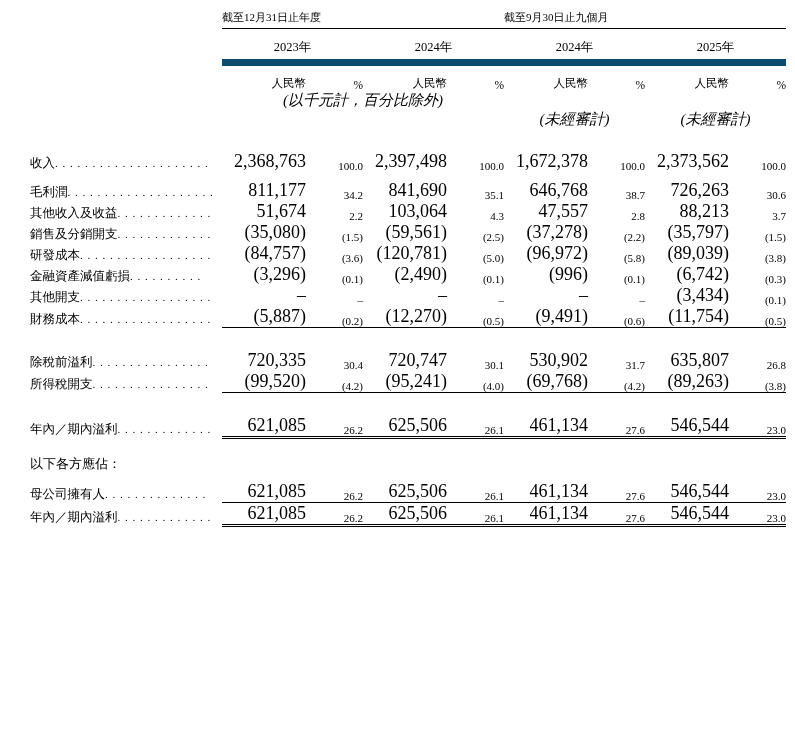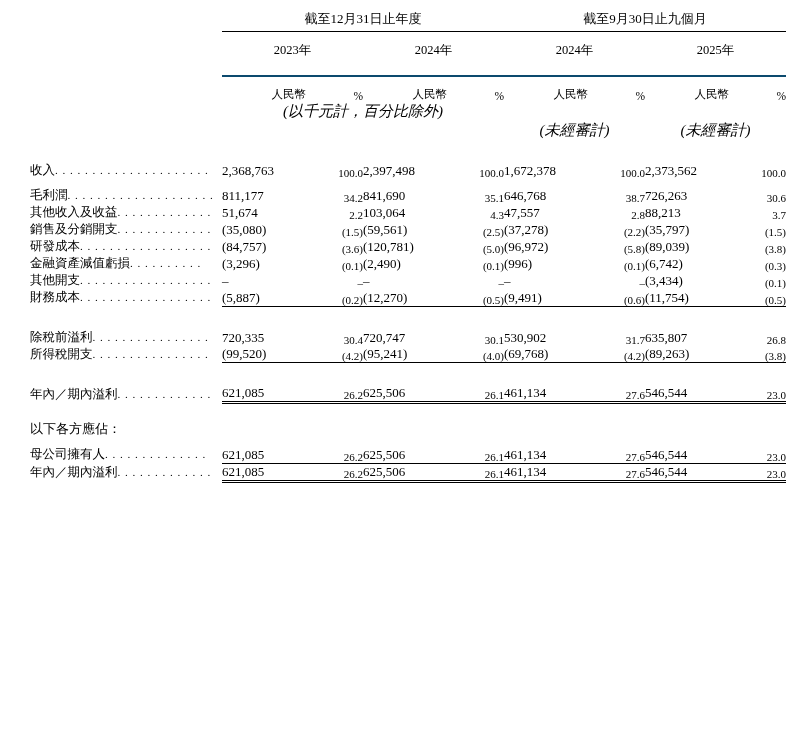--- a/index.html
+++ b/index.html
@@ -32,38 +32,37 @@
   table.fin td, table.fin th {
     padding: 0;
     vertical-align: bottom;
   }
   
   col.c-label { width: 192px; }
   col.c-num   { width: 84px; }
   col.c-pct   { width: 57px; }
 
   .hdr-group {
-    text-align: center;
-    font-size: 13px;
+    font-size: 11px;
     padding-bottom: 3px;
   }
   .hdr-group .line-box {
     display: block;
     border-bottom: 1px solid #000;
     padding-bottom: 3px;
   }
   .hdr-year {
     text-align: center;
     font-size: 12.5px;
     padding-bottom: 3px;
   }
   .hdr-year .line-box {
     display: block;
-    border-bottom: 2px solid #0c4a6e;
-    padding-bottom: 16px;
+    border-bottom: 7px solid #0c4a6e;
+    padding-bottom: 3px;
   }
   .hdr-sub {
     text-align: right;
     font-size: 11.5px;
     padding-bottom: 2px;
   }
   .hdr-note {
     text-align: center;
     font-size: 15px;
     font-style: italic;
@@ -77,21 +76,22 @@
     overflow: hidden;
     padding-top: 3px;
     padding-bottom: 3px;
   }
   .row-label .dots {
     letter-spacing: 1px;
     font-size: 11px;
   }
   .indent1 { padding-left: 14px; }
   .num {
-    font-size: 13px;
+    text-align: right;
+    font-size: 18px;
     padding-top: 3px;
     padding-bottom: 3px;
     padding-right: 2px;
     white-space: nowrap;
   }
   .pct {
     text-align: right;
     font-size: 11px;
     padding-top: 3px;
     padding-bottom: 3px;

